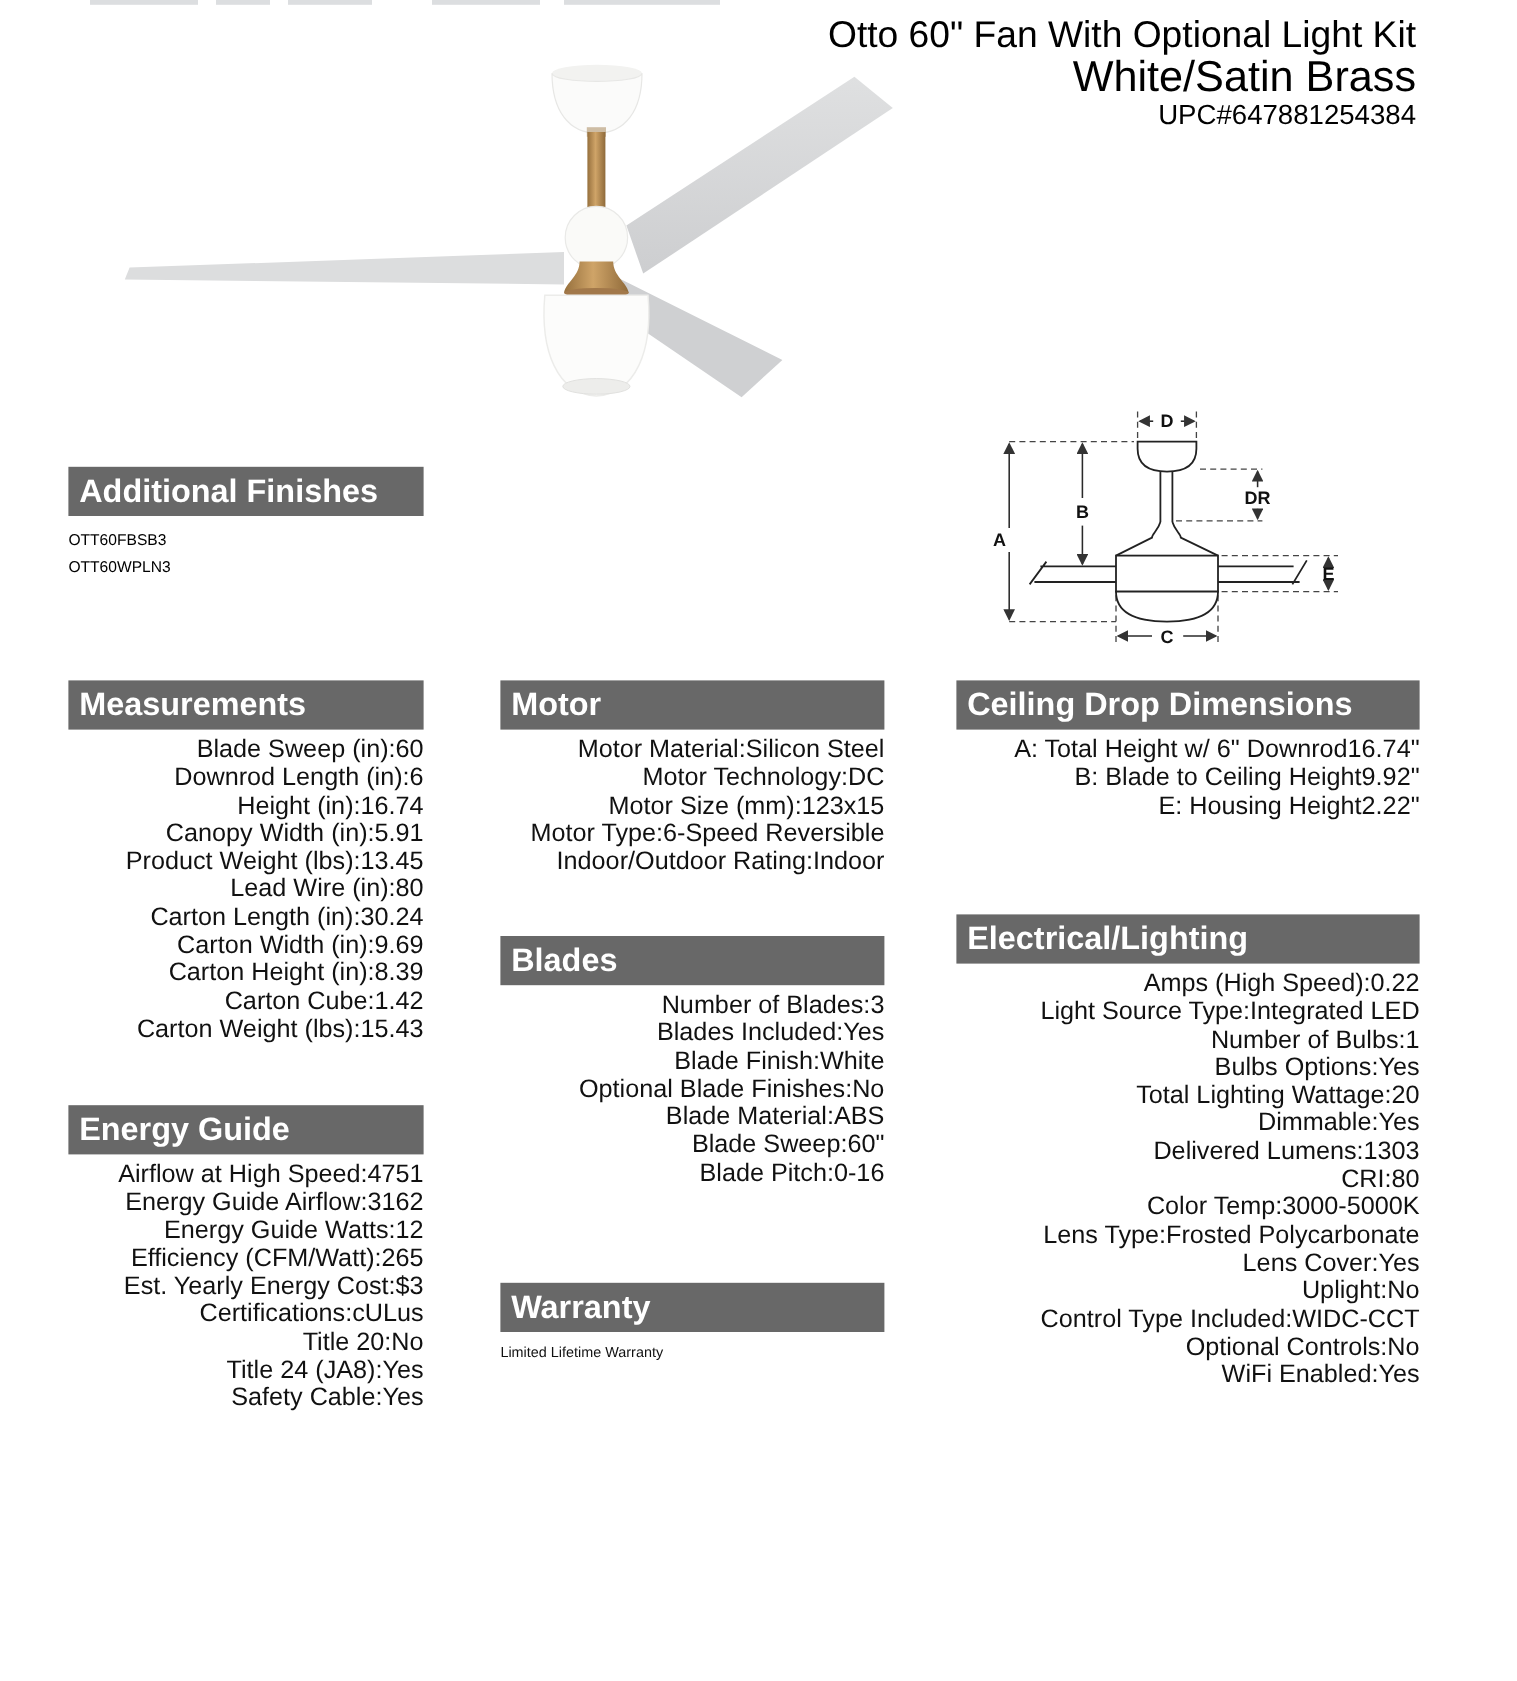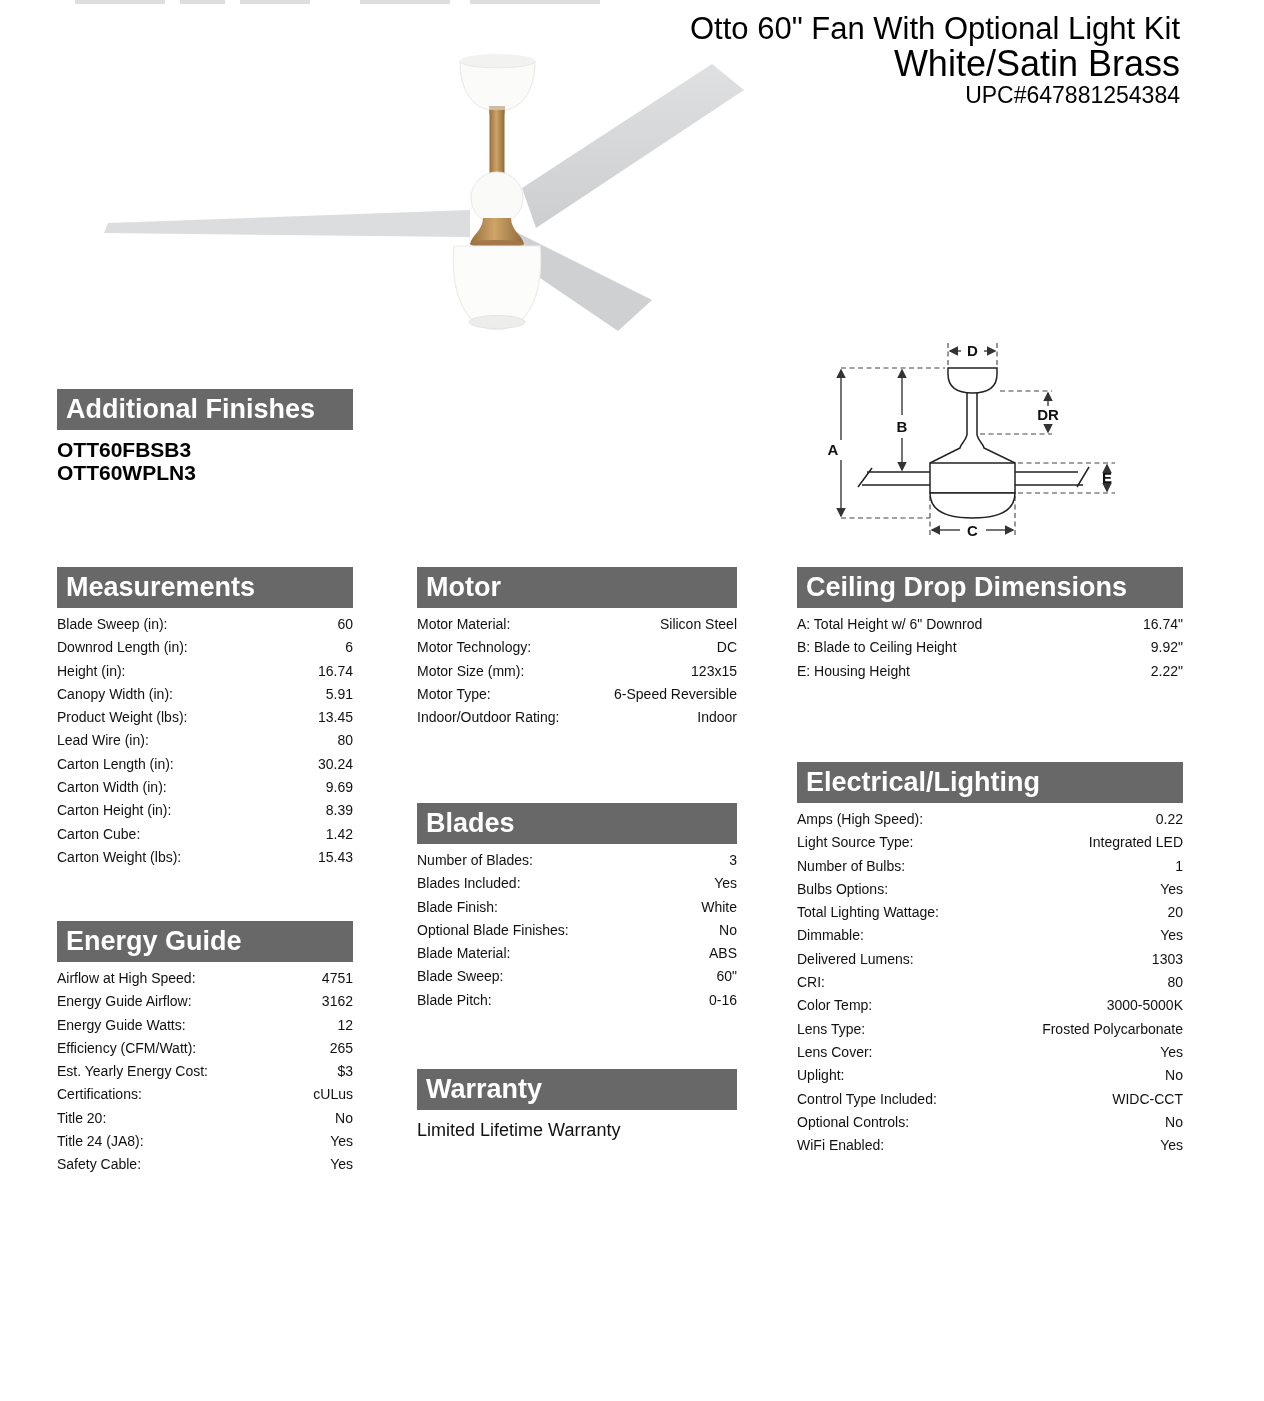--- a/index.html
+++ b/index.html
@@ -18,27 +18,27 @@
 
   .title-block{position:absolute;top:10px;right:84px;text-align:right;color:#000}
   .t1{font-size:31px;line-height:38px;white-space:nowrap}
   .t2{font-size:36px;line-height:32px}
   .t3{font-size:23px;line-height:30px}
 
   .spec{position:absolute}
   .hdr{background:var(--header-bg);color:var(--header-text);font-size:27px;font-weight:bold;
        height:41px;line-height:41px;padding-left:9px;white-space:nowrap;overflow:hidden}
   .rows{margin-top:5px}
-  .row{display:flex;justify-content:space-between;align-items:baseline;
-       font-size:14px;line-height:23.3px;color:var(--body-text)}
+  .row{display:flex;justify-content:flex-end;align-items:baseline;
+       font-size:21px;line-height:23.3px;color:var(--body-text)}
   .row .lbl{white-space:nowrap}
   .row .val{white-space:nowrap;text-align:right}
   .finish-list{margin-top:8px}
-  .finish-item{font-size:21px;font-weight:bold;line-height:23px;color:#000}
-  .warranty-text{margin-top:10px;font-size:18px;color:var(--body-text)}
+  .finish-item{font-size:13px;font-weight:normal;line-height:23px;color:#000}
+  .warranty-text{margin-top:10px;font-size:12px;color:var(--body-text)}
 
   svg text{font-family:"Liberation Sans", sans-serif}
   .fan-photo{position:absolute;left:60px;top:40px}
   .dim-diagram{position:absolute;left:820px;top:330px}
 </style>
 </head>
 <body>
 
 <div id="page">
 
@@ -258,21 +258,21 @@
           <span class="lbl">Motor Type:</span>
           <span class="val">6-Speed Reversible</span>
         </div>
         <div class="row">
           <span class="lbl">Indoor/Outdoor Rating:</span>
           <span class="val">Indoor</span>
         </div>
       </div>
   </section>
 
-  <section class="spec" style="left:417px;top:803px;width:320px">
+  <section class="spec" style="left:417px;top:780px;width:320px">
     <div class="hdr">Blades</div>
     <div class="rows">
         <div class="row">
           <span class="lbl">Number of Blades:</span>
           <span class="val">3</span>
         </div>
         <div class="row">
           <span class="lbl">Blades Included:</span>
           <span class="val">Yes</span>
         </div>

